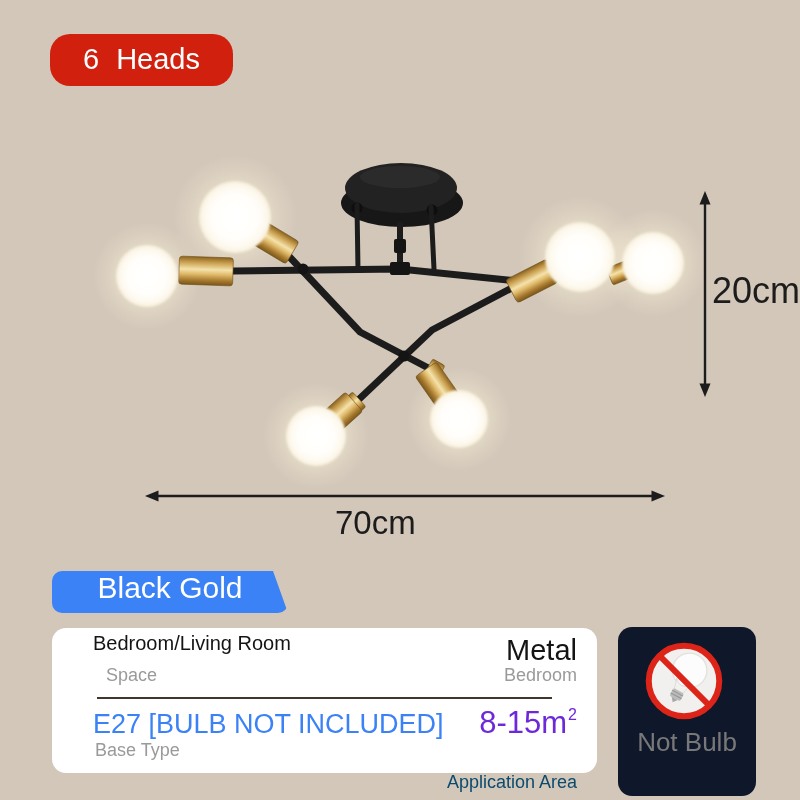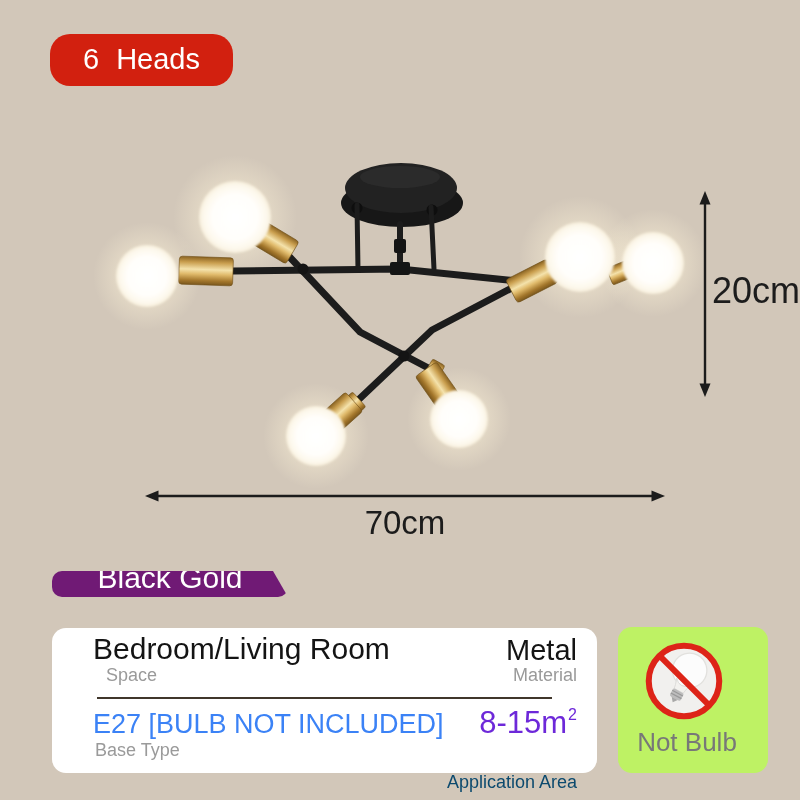--- a/index.html
+++ b/index.html
@@ -18,53 +18,53 @@
   }
   .heads-badge span {
     color:#ffffff; font-size:29px; word-spacing:9px; padding-bottom:2px;
   }
 
   
   .lamp-svg { position:absolute; left:0; top:0; pointer-events:none; }
 
   
   .dim-height { position:absolute; left:712px; top:270px; font-size:36px; color:#1c1c1c; }
-  .dim-width  { position:absolute; left:335px; top:504px; width:140px; text-align:center;
+  .dim-width  { position:absolute; left:335px; top:504px; width:140px; 
                 font-size:33px; color:#1c1c1c; }
 
   
   .variant-badge {
-    position:absolute; left:52px; top:571px; width:236px; height:26px;
-    background:#701a75; border-radius:10px;
+    position:absolute; left:52px; top:571px; width:236px; height:42px;
+    background:#3b82f6; border-radius:10px;
     clip-path: polygon(0 0, calc(100% - 15px) 0, 100% 100%, 0 100%);
-    display:flex; align-items:flex-end; justify-content:center;
+    display:flex; align-items:flex-start; justify-content:center;
   }
   .variant-badge span { color:#ffffff; font-size:30px; padding-bottom:2px; }
 
   
   .spec-card {
     position:absolute; left:52px; top:628px; width:545px; height:145px;
     background:#ffffff; border-radius:14px;
   }
-  .spec-card .v1l { position:absolute; left:41px;  top:4px;  font-size:30px; color:#141414; }
+  .spec-card .v1l { position:absolute; left:41px;  top:4px;  font-size:20px; color:#141414; }
   .spec-card .l1l { position:absolute; left:54px;  top:37px; font-size:18px; color:#9a9a9a; }
   .spec-card .v1r { position:absolute; right:20px; top:6px;  font-size:29px; color:#141414; }
   .spec-card .l1r { position:absolute; right:20px; top:37px; font-size:18px; color:#9a9a9a; }
   .spec-card .divider { position:absolute; left:45px; top:69px; width:455px; height:2px;
                         background:#40362b; }
   .spec-card .v2l { position:absolute; left:41px;  top:81px;  font-size:27px; color:#3b82f6; }
   .spec-card .l2l { position:absolute; left:43px;  top:112px; font-size:18px; color:#9a9a9a; }
   .spec-card .v2r { position:absolute; right:20px; top:77px;  font-size:31px; color:#6d28d9; }
   .spec-card .v2r sup { font-size:16px; position:relative; top:-2px; margin-left:1px; }
   .spec-card .l2r { position:absolute; right:20px; top:100px; font-size:18px; color:#0c4a6e;margin-top:44px; }
 
   
   .notbulb-card {
-    position:absolute; left:618px; top:627px; width:138px; height:146px;
-    background:#bef264; border-radius:14px;padding-left:12px;
+    position:absolute; left:618px; top:627px; width:138px; height:169px;
+    background:#0f172a; border-radius:14px;
   }
   .notbulb-card .icon { position:absolute; left:23px; top:11px; }
   .notbulb-card .label { position:absolute; left:0; top:100px; width:138px; text-align:center;
                          font-size:26px; color:#787878; }
 </style>
 </head>
 <body>
 
 <div class="page">
 
@@ -182,21 +182,21 @@
   <div class="dim-width">70cm</div>
 
   <div class="variant-badge">
     <span>Black Gold</span>
   </div>
 
   <div class="spec-card">
     <div class="v1l">Bedroom/Living Room</div>
     <div class="l1l">Space</div>
     <div class="v1r">Metal</div>
-    <div class="l1r">Material</div>
+    <div class="l1r">Bedroom</div>
     <div class="divider"></div>
     <div class="v2l">E27 [BULB NOT INCLUDED]</div>
     <div class="l2l">Base Type</div>
     <div class="v2r"><span>8-15m</span><sup>2</sup></div>
     <div class="l2r">Application Area</div>
   </div>
 
   <div class="notbulb-card">
     <svg class="icon" width="86" height="86" viewBox="0 0 100 100">
       <circle cx="50" cy="50" r="41" fill="#f1f0ee"></circle>

